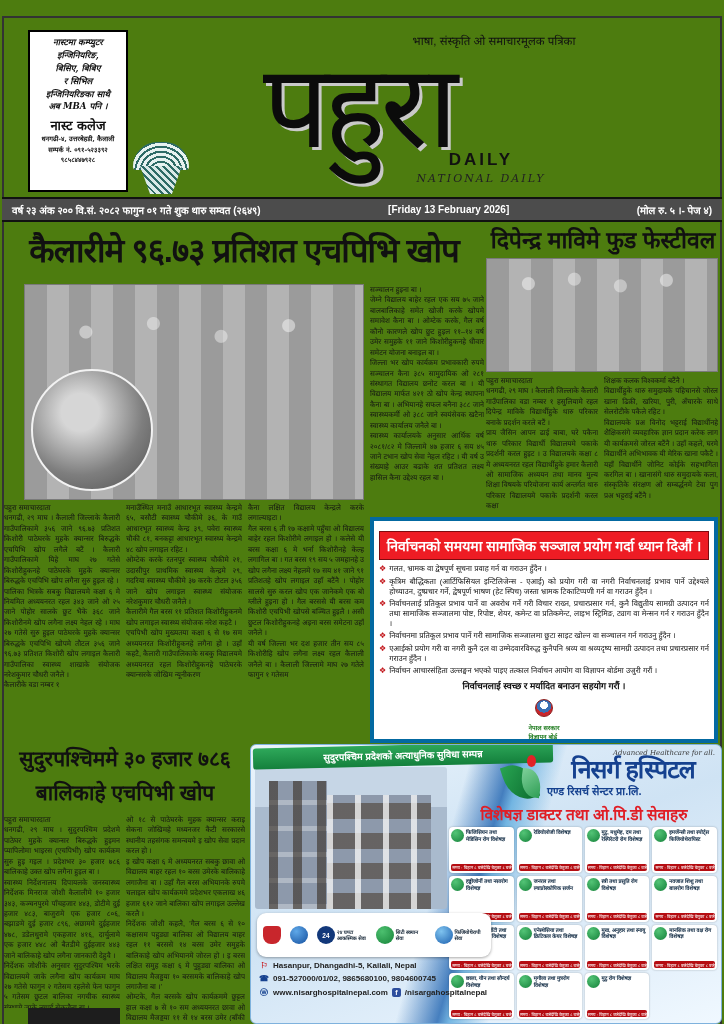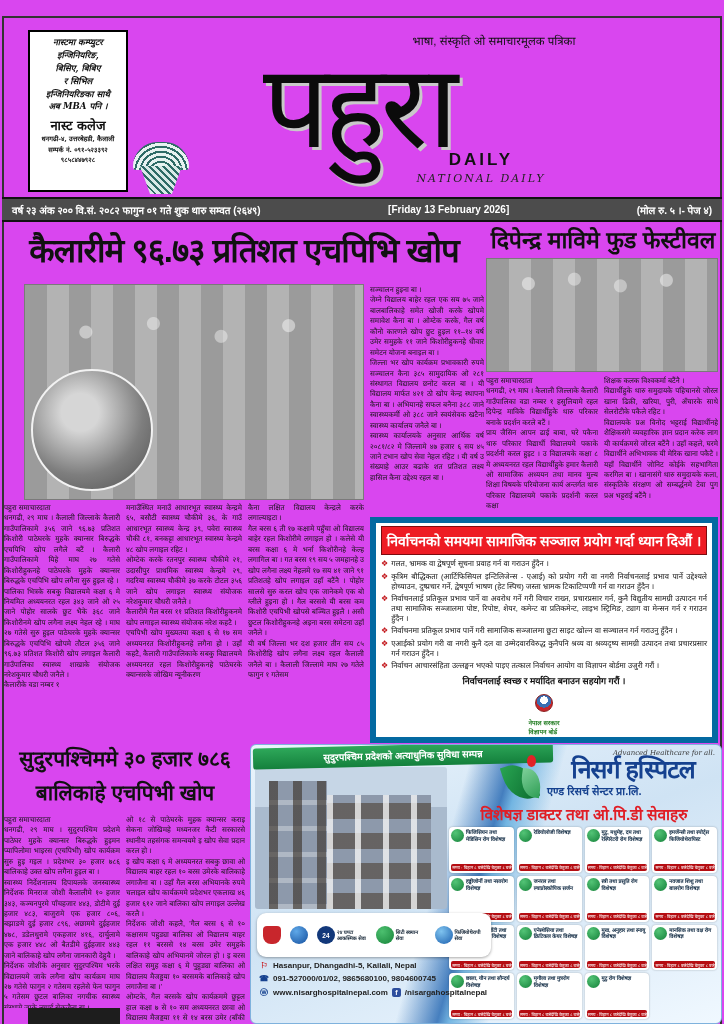--- a/index.html
+++ b/index.html
@@ -1,16 +1,16 @@
 <!DOCTYPE html>
 <html><head>
 <meta charset="utf-8">
 <style>
   html,body{margin:0;padding:0;background:#e9e9e6;}
-  .page{position:relative;width:724px;height:1024px;margin:0 auto;background:#d946ef;
+  .page{position:relative;width:724px;height:1024px;margin:0 auto;background:#4d7c0f;
         overflow:hidden;font-family:"Liberation Sans",sans-serif;color:#111;}
   .abs{position:absolute;}
   .frame{left:2px;top:16px;width:716px;height:1006px;border:2px solid #333;border-bottom:none;}
 
   
   .adL{left:28px;top:30px;width:100px;height:162px;border:2px solid #000;background:#fff;
        text-align:center;font-family:"DejaVu Serif",serif;box-sizing:border-box;padding:4px 2px;}
   .adL .body{font-style:italic;font-weight:bold;font-size:8.6px;line-height:1.5;white-space:pre-line;}
   .adL .college{font-size:13px;font-weight:bold;margin-top:3px;}
   .adL .small{font-size:6.6px;font-weight:bold;line-height:1.55;}
@@ -69,22 +69,22 @@
   #l2{left:126px;top:503px;width:116px;height:237px;}
   #l3{left:248px;top:503px;width:116px;height:237px;}
   #l4{left:370px;top:285px;width:114px;height:229px;}
   #f1{left:486px;top:376px;width:112px;height:139px;}
   #f2{left:604px;top:376px;width:114px;height:139px;}
   #h1{left:4px;top:815px;width:116px;height:193px;}
   #h2{left:126px;top:815px;width:119px;height:206px;}
   .bottomCut{left:28px;top:1008px;width:92px;height:16px;background:#1d1d1d;}
 
   
-  .notice{left:370px;top:517px;width:348px;height:226px;border:6px solid #0369a1;background:#fff;
-       box-sizing:border-box;padding:3px 5px;}
+  .notice{left:370px;top:517px;width:348px;height:226px;border:4px solid #0369a1;background:#fff;
+       box-sizing:border-box;padding:10px 5px;}
   .notice .title{background:#ee1c24;border:1px solid #7d0b0f;color:#fff;font-size:14px;
        font-weight:bold;text-align:center;padding:4px 2px;}
   .notice .blist{margin:4px 0 2px 0;}
   .nb{display:flex;gap:3px;font-size:7.6px;line-height:1.3;text-align:justify;margin-bottom:2.5px;}
   .nb .di{color:#c11217;font-size:8px;flex:none;}
   .notice .footer{display:flex;align-items:center;justify-content:center;gap:7px;margin-top:2px;flex-direction:column;}
   .notice .ftext{font-size:9px;font-weight:bold;}
   .notice .gb{font-size:6.4px;font-weight:bold;color:#1d7a1d;line-height:1.3;text-align:left;}
 
   

